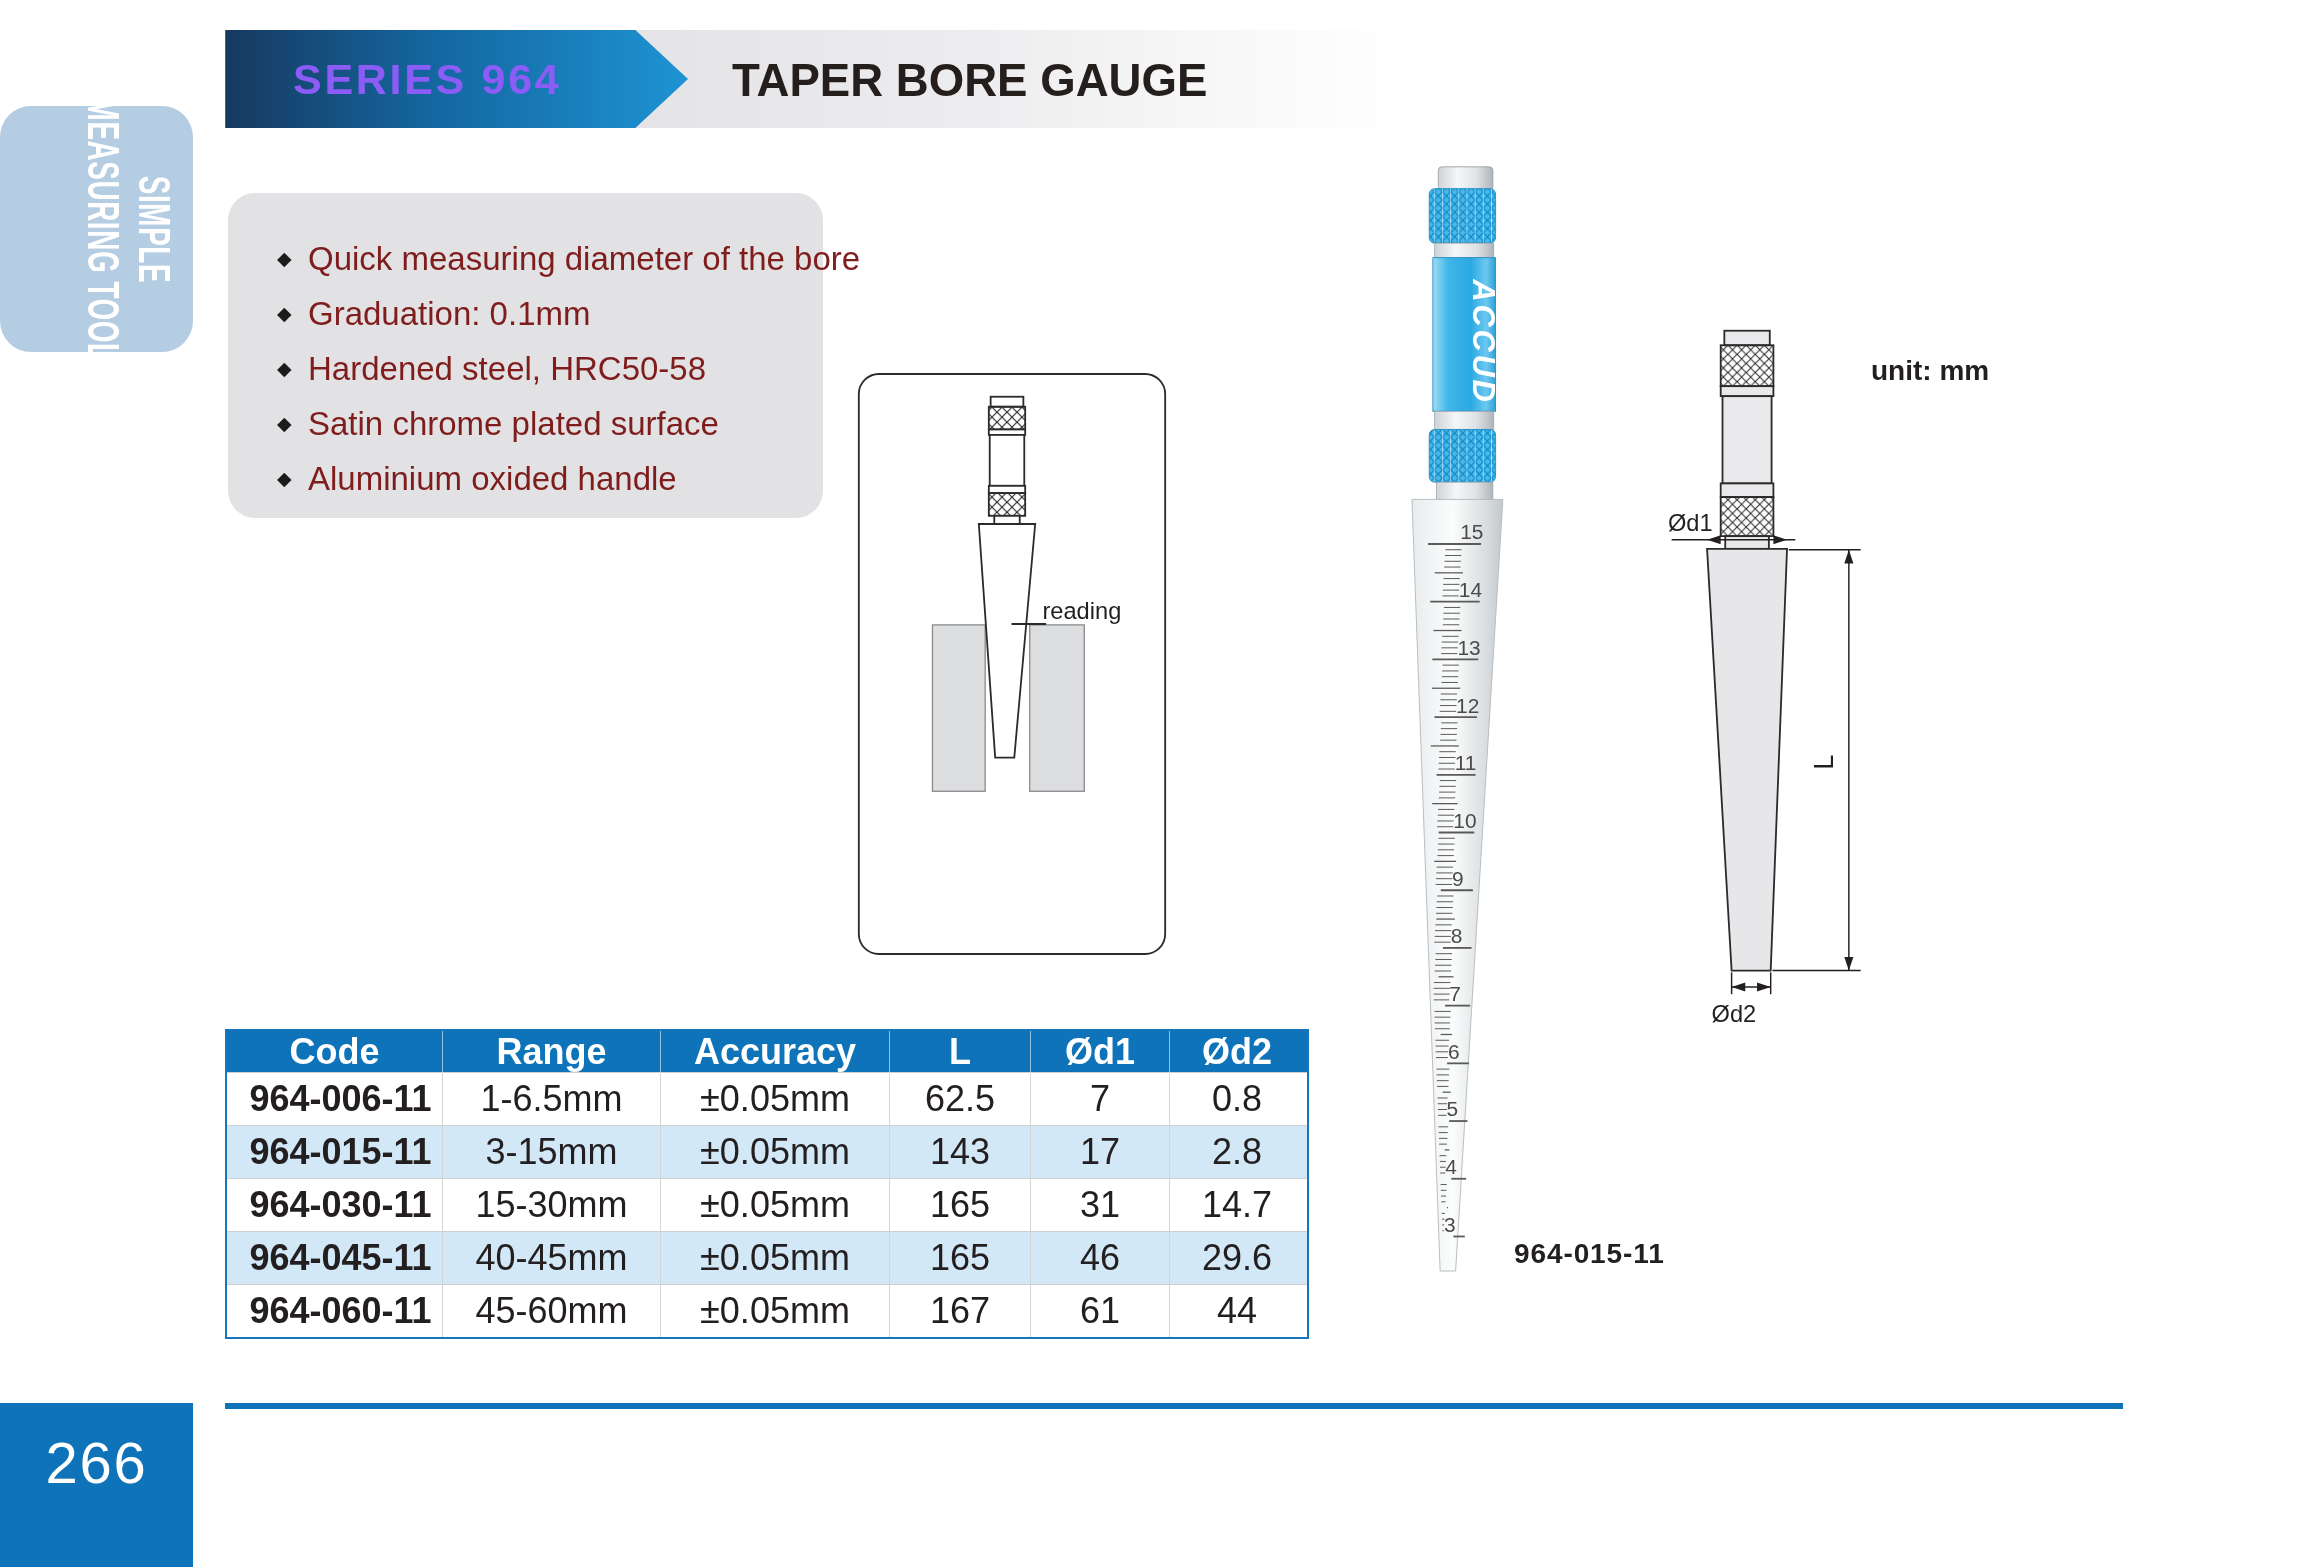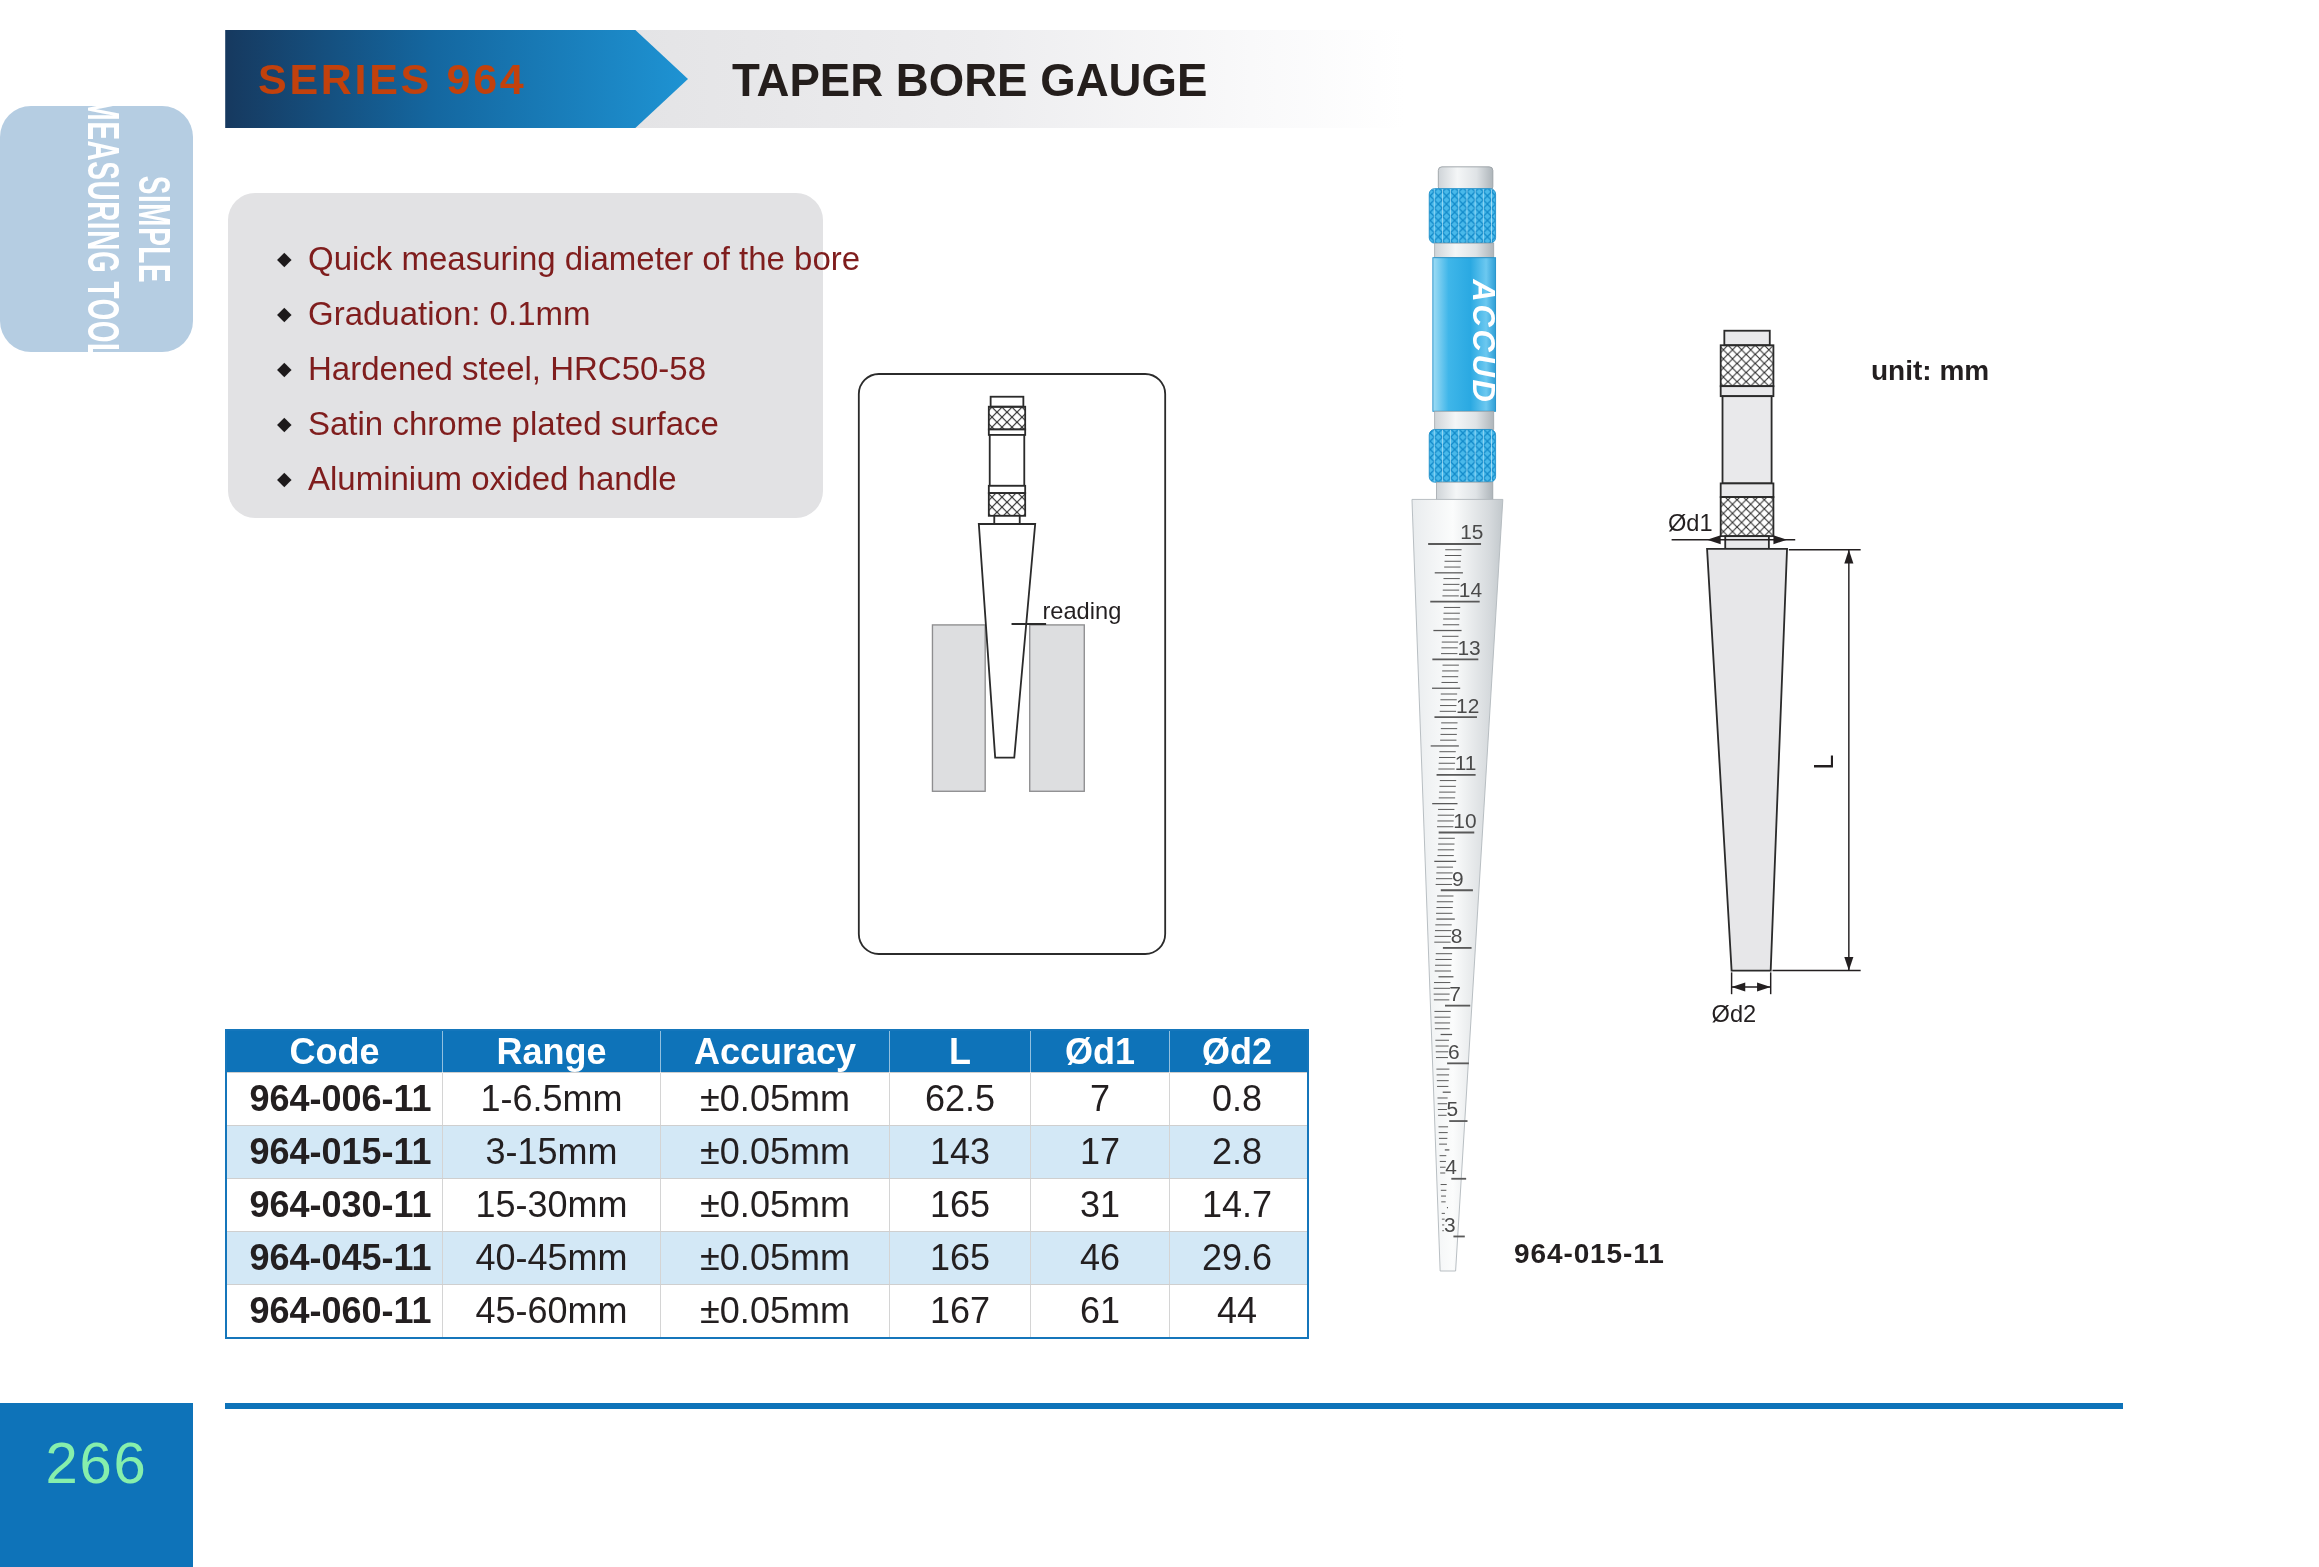--- a/index.html
+++ b/index.html
@@ -13,22 +13,22 @@
               transform-origin:0 0;transform:rotate(90deg) translateY(-100%);
               display:flex;flex-direction:column;align-items:center;justify-content:flex-start;
               padding-top:12.7px;box-sizing:border-box;}
   .side-line{display:inline-block;font-weight:bold;color:#ffffff;font-size:45px;line-height:51px;
               transform:scaleX(0.62);transform-origin:center;white-space:nowrap;letter-spacing:0.9px;}
 
   
   .gray-strip{position:absolute;left:635px;top:30px;width:770px;height:98px;
               background:linear-gradient(to right,#e4e4e6 0%,#ededef 45%,#f9f9fa 80%,#ffffff 100%);}
   .banner-svg{position:absolute;left:225px;top:30px;}
-  .series-text{position:absolute;left:258px;top:30px;height:98px;display:flex;align-items:center;
-              font-size:43px;font-weight:bold;color:#c2410c;letter-spacing:2.7px;}
+  .series-text{position:absolute;left:293px;top:30px;height:98px;display:flex;align-items:center;
+              font-size:43px;font-weight:bold;color:#8b5cf6;letter-spacing:2.7px;}
   .page-title{position:absolute;left:732px;top:30px;height:98px;display:flex;align-items:center;
               font-size:47px;font-weight:bold;color:#241e1c;transform-origin:left center;transform:scaleX(0.97);
               white-space:nowrap;}
 
   
   .features-box{position:absolute;left:228px;top:193px;width:595px;height:325px;
               background:#e2e2e4;border-radius:27px;box-sizing:border-box;padding:38px 0 0 49px;}
   .feature-row{display:flex;align-items:center;height:55px;}
   .feature-bullet{width:31px;font-size:19px;color:#1d1a1b;flex:0 0 31px;}
   .feature-text{font-size:33px;color:#7f1d1d;white-space:nowrap;}
@@ -51,21 +51,21 @@
   .t-body-row.alt{background:#d3e8f6;}
   .t-body-row .t-cell{border-left:1.8px solid #d4d4d4;}
   .t-body-row .t-cell:first-child{border-left:none;}
   .t-cell{display:flex;align-items:center;justify-content:center;font-size:36px;color:#231f20;box-sizing:border-box;}
   .t-cell.code{font-weight:bold;padding-left:12px;}
 
   
   .rule-line{position:absolute;left:225px;top:1403px;width:1898px;height:5.5px;background:#0e73b9;}
   .page-box{position:absolute;left:0;top:1403px;width:193px;height:165px;background:#0e73b9;
             display:flex;align-items:flex-start;justify-content:center;}
-  .page-num{font-size:58px;color:#86efac;margin-top:25.5px;letter-spacing:1.8px;}
+  .page-num{font-size:58px;color:#ffffff;margin-top:25.5px;letter-spacing:1.8px;}
 </style>
 </head>
 <body>
 
 <div id="canvas">
 
   <div class="side-label">
     <div class="side-label-inner">
       <span class="side-line">SIMPLE</span>
       <span class="side-line">MEASURING TOOL</span>

